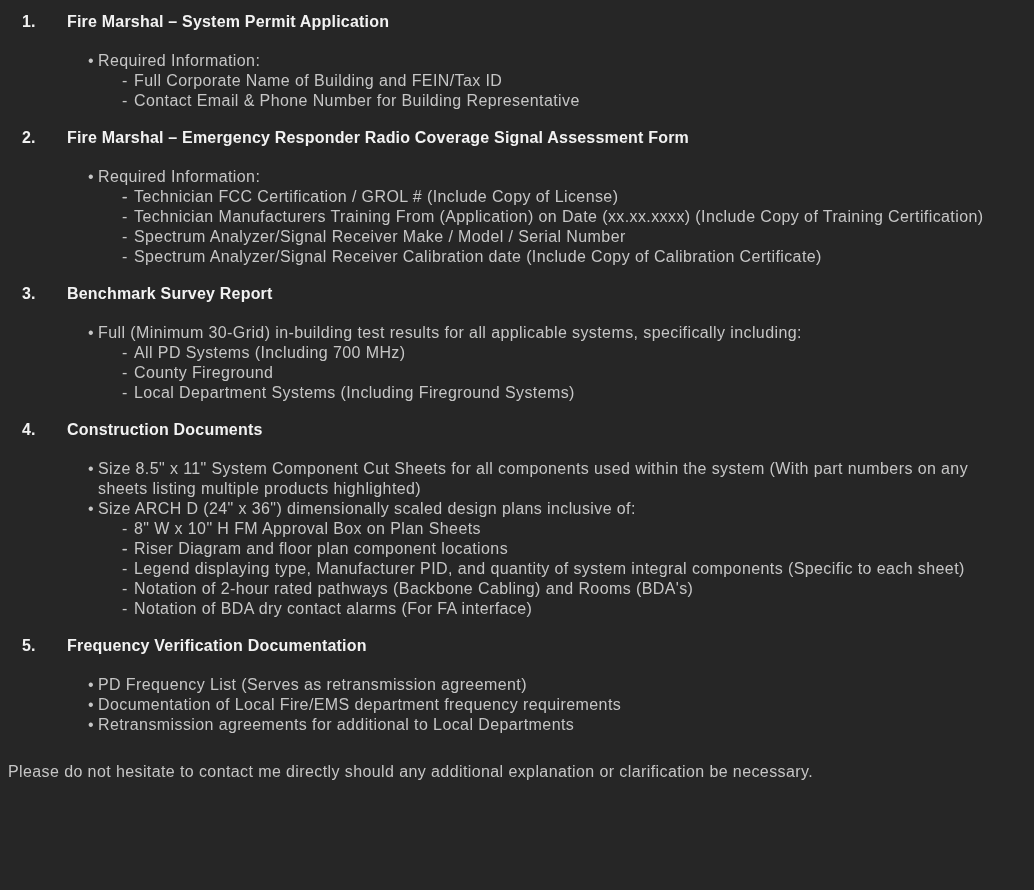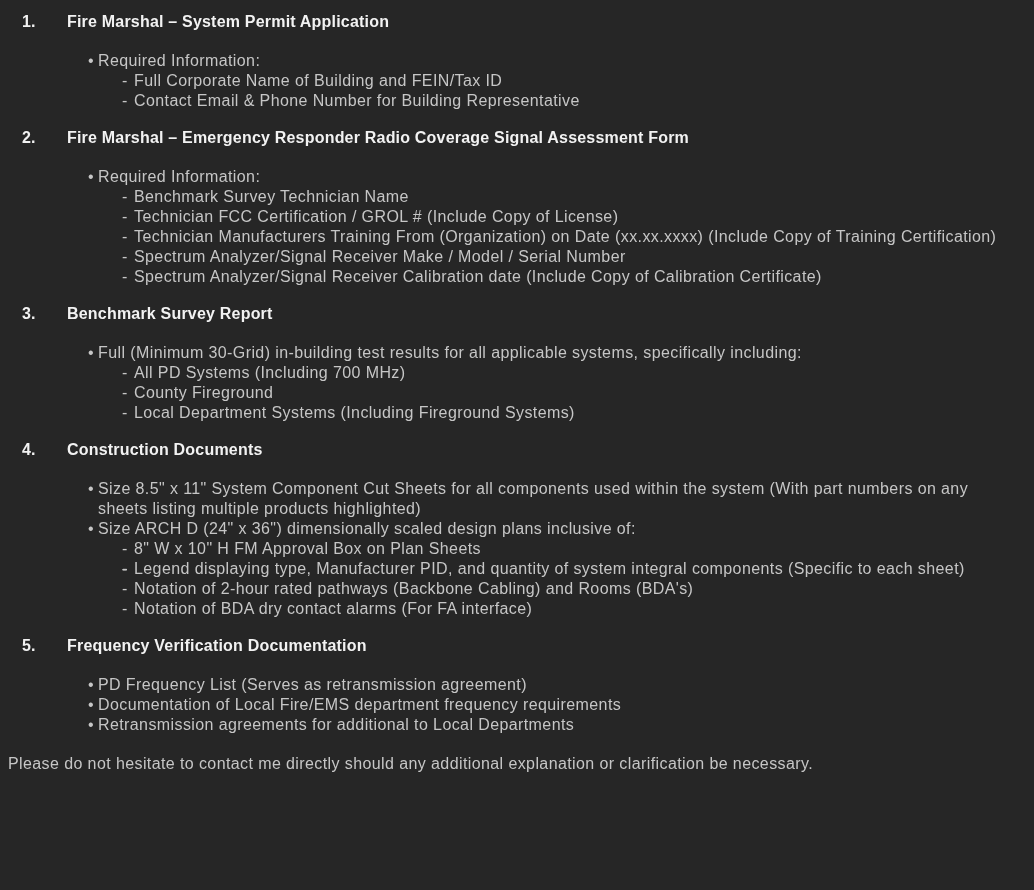--- a/index.html
+++ b/index.html
@@ -29,21 +29,21 @@
     letter-spacing: 0.2px;
   }
   .sec-head.first { margin-top: 0; }
   .sec-num { flex: 0 0 auto; width: 45px; padding-left: 22px; }
   .sec-title { flex: 1 1 auto; padding-right: 22px; }
   .li { position: relative; }
   .li.bullet { padding: 0 24px 0 98px; }
   .li.bullet > .marker { position: absolute; left: 88px; top: 0; }
   .li.dash { padding: 0 24px 0 134px; }
   .li.dash > .marker { position: absolute; left: 122px; top: 0; }
-  .closing { margin-top: 19px; padding: 0 22px 0 8px; }
+  .closing { margin-top: 27px; padding: 0 22px 0 8px; }
 </style>
 </head>
 <body>
 
 <div class="page">
 
   <div class="sec-head first">
     <span class="sec-num">1.</span>
     <span class="sec-title">Fire Marshal – System Permit Application</span>
   </div>
@@ -63,29 +63,28 @@
   <div class="sec-head">
     <span class="sec-num">2.</span>
     <span class="sec-title">Fire Marshal – Emergency Responder Radio Coverage Signal Assessment Form</span>
   </div>
   <div class="li bullet">
     <span class="marker">•</span>
     <span>Required Information:</span>
   </div>
   <div class="li dash">
     <span class="marker">-</span>
-    <span>Benchmark Survey Technician Name</span>
   </div>
   <div class="li dash">
     <span class="marker">-</span>
     <span>Technician FCC Certification / GROL # (Include Copy of License)</span>
   </div>
   <div class="li dash">
     <span class="marker">-</span>
-    <span>Technician Manufacturers Training From (Organization) on Date (xx.xx.xxxx) (Include Copy of Training Certification)</span>
+    <span>Technician Manufacturers Training From (Application) on Date (xx.xx.xxxx) (Include Copy of Training Certification)</span>
   </div>
   <div class="li dash">
     <span class="marker">-</span>
     <span>Spectrum Analyzer/Signal Receiver Make / Model / Serial Number</span>
   </div>
   <div class="li dash">
     <span class="marker">-</span>
     <span>Spectrum Analyzer/Signal Receiver Calibration date (Include Copy of Calibration Certificate)</span>
   </div>
 
@@ -124,20 +123,21 @@
   </div>
   <div class="li dash">
     <span class="marker">-</span>
     <span>8" W x 10" H FM Approval Box on Plan Sheets</span>
   </div>
   <div class="li dash">
     <span class="marker">-</span>
   </div>
   <div class="li dash">
     <span class="marker">-</span>
+    <span>Riser Diagram and floor plan component locations</span>
   </div>
   <div class="li dash">
     <span class="marker">-</span>
     <span>Legend displaying type, Manufacturer PID, and quantity of system integral components (Specific to each sheet)</span>
   </div>
   <div class="li dash">
     <span class="marker">-</span>
     <span>Notation of 2-hour rated pathways (Backbone Cabling) and Rooms (BDA's)</span>
   </div>
   <div class="li dash">

